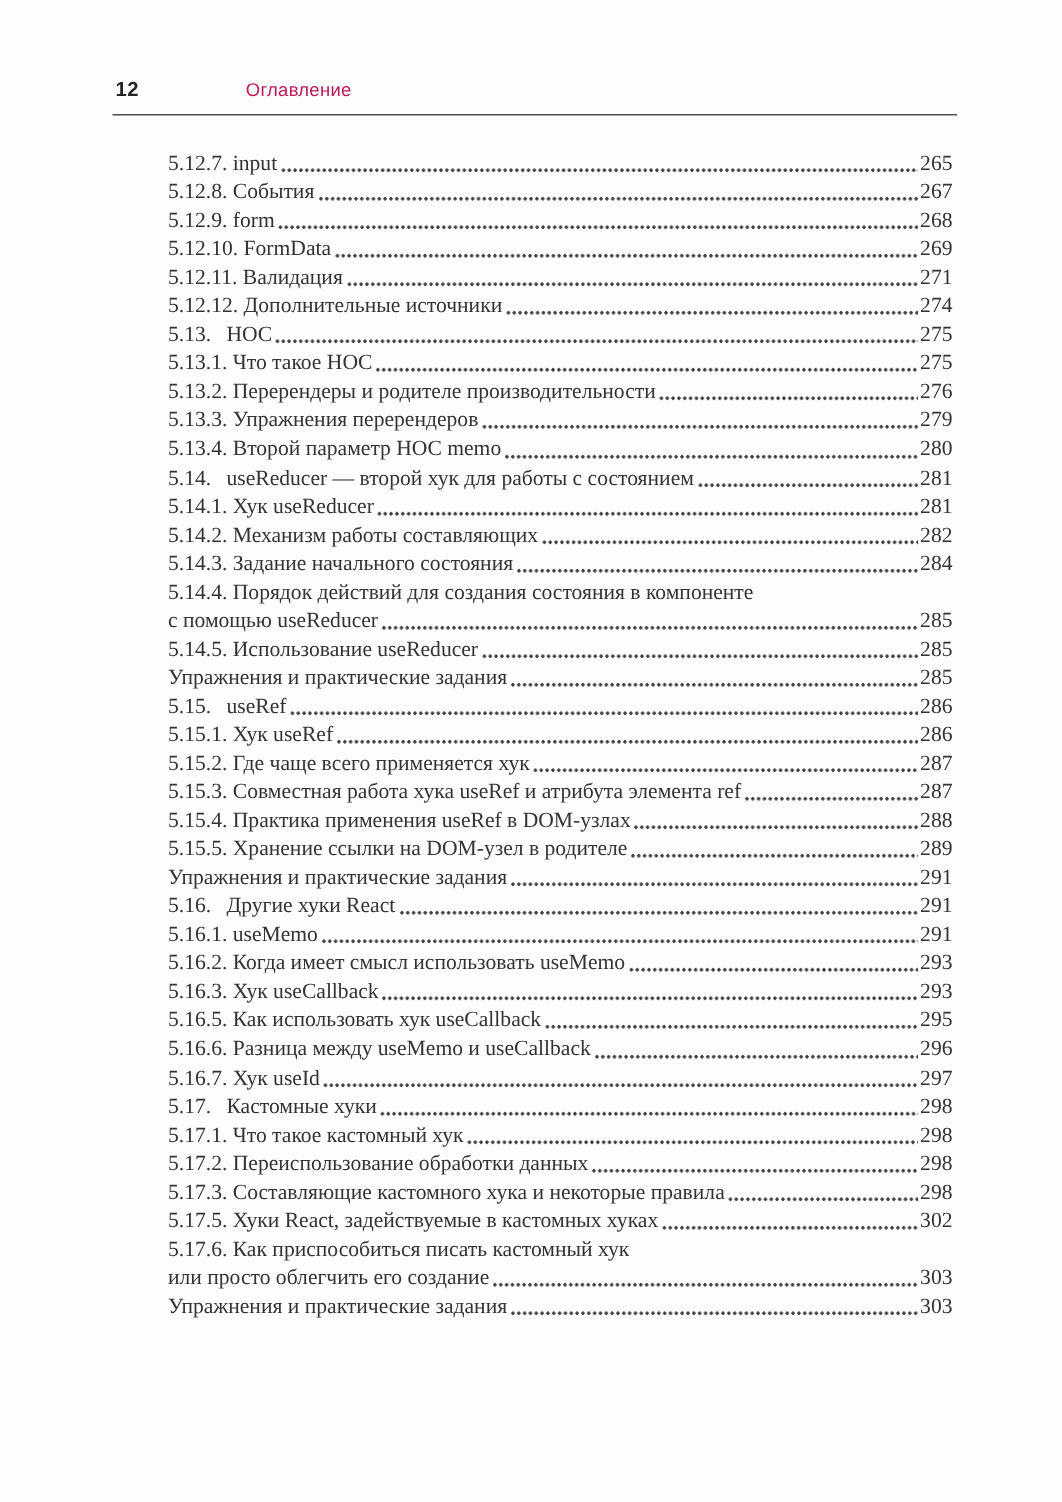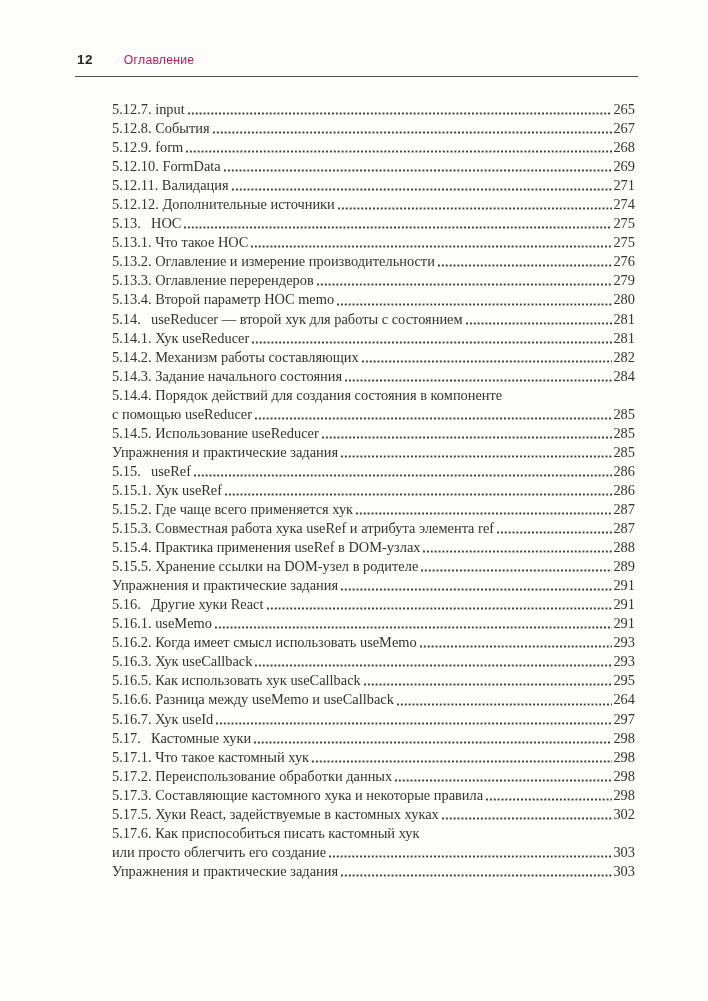--- a/index.html
+++ b/index.html
@@ -7,21 +7,21 @@
   .page {
     position:relative; width:708px; height:1001px;
     background:#fdfdfc;
     font-family:"Liberation Serif", serif;
     color:#333333;
   }
   
   .hdr {
     position:absolute; left:77px; top:0; height:66px;
     display:flex; align-items:flex-end;
-    font-family:"Liberation Sans", sans-serif; line-height:1;
+    font-family:"Liberation Sans", sans-serif; line-height:1;gap:40px;
   }
   .hdr .pgnum { font-size:13.5px; font-weight:bold; color:#232323; letter-spacing:0.4px; }
   .hdr .htitle { font-size:12.3px; color:#be185d; margin-left:31px; letter-spacing:0.2px; }
   .rule {
     position:absolute; left:75px; top:76px; width:563px; height:1.4px;
     background:#4f4f4f;
   }
   
   .toc {
     position:absolute; top:100px; left:0; right:73px;
@@ -99,27 +99,27 @@
         <span class="pg">275</span>
       </div>
       <div class="row l2">
         <span class="num">5.13.1.</span>
         <span class="ttl">Что такое HOC</span>
         <span class="leader"></span>
         <span class="pg">275</span>
       </div>
       <div class="row l2">
         <span class="num">5.13.2.</span>
-        <span class="ttl">Оглавление и измерение производительности</span>
+        <span class="ttl">Перерендеры и родителе производительности</span>
         <span class="leader"></span>
         <span class="pg">276</span>
       </div>
       <div class="row l2">
         <span class="num">5.13.3.</span>
-        <span class="ttl">Оглавление перерендеров</span>
+        <span class="ttl">Упражнения перерендеров</span>
         <span class="leader"></span>
         <span class="pg">279</span>
       </div>
       <div class="row l2">
         <span class="num">5.13.4.</span>
         <span class="ttl">Второй параметр HOC memo</span>
         <span class="leader"></span>
         <span class="pg">280</span>
       </div>
       <div class="row l1">
@@ -234,21 +234,21 @@
       <div class="row l2">
         <span class="num">5.16.5.</span>
         <span class="ttl">Как использовать хук useCallback</span>
         <span class="leader"></span>
         <span class="pg">295</span>
       </div>
       <div class="row l2">
         <span class="num">5.16.6.</span>
         <span class="ttl">Разница между useMemo и useCallback</span>
         <span class="leader"></span>
-        <span class="pg">264</span>
+        <span class="pg">296</span>
       </div>
       <div class="row l2">
         <span class="num">5.16.7.</span>
         <span class="ttl">Хук useId</span>
         <span class="leader"></span>
         <span class="pg">297</span>
       </div>
       <div class="row l1">
         <span class="num">5.17.</span>
         <span class="ttl">Кастомные хуки</span>

